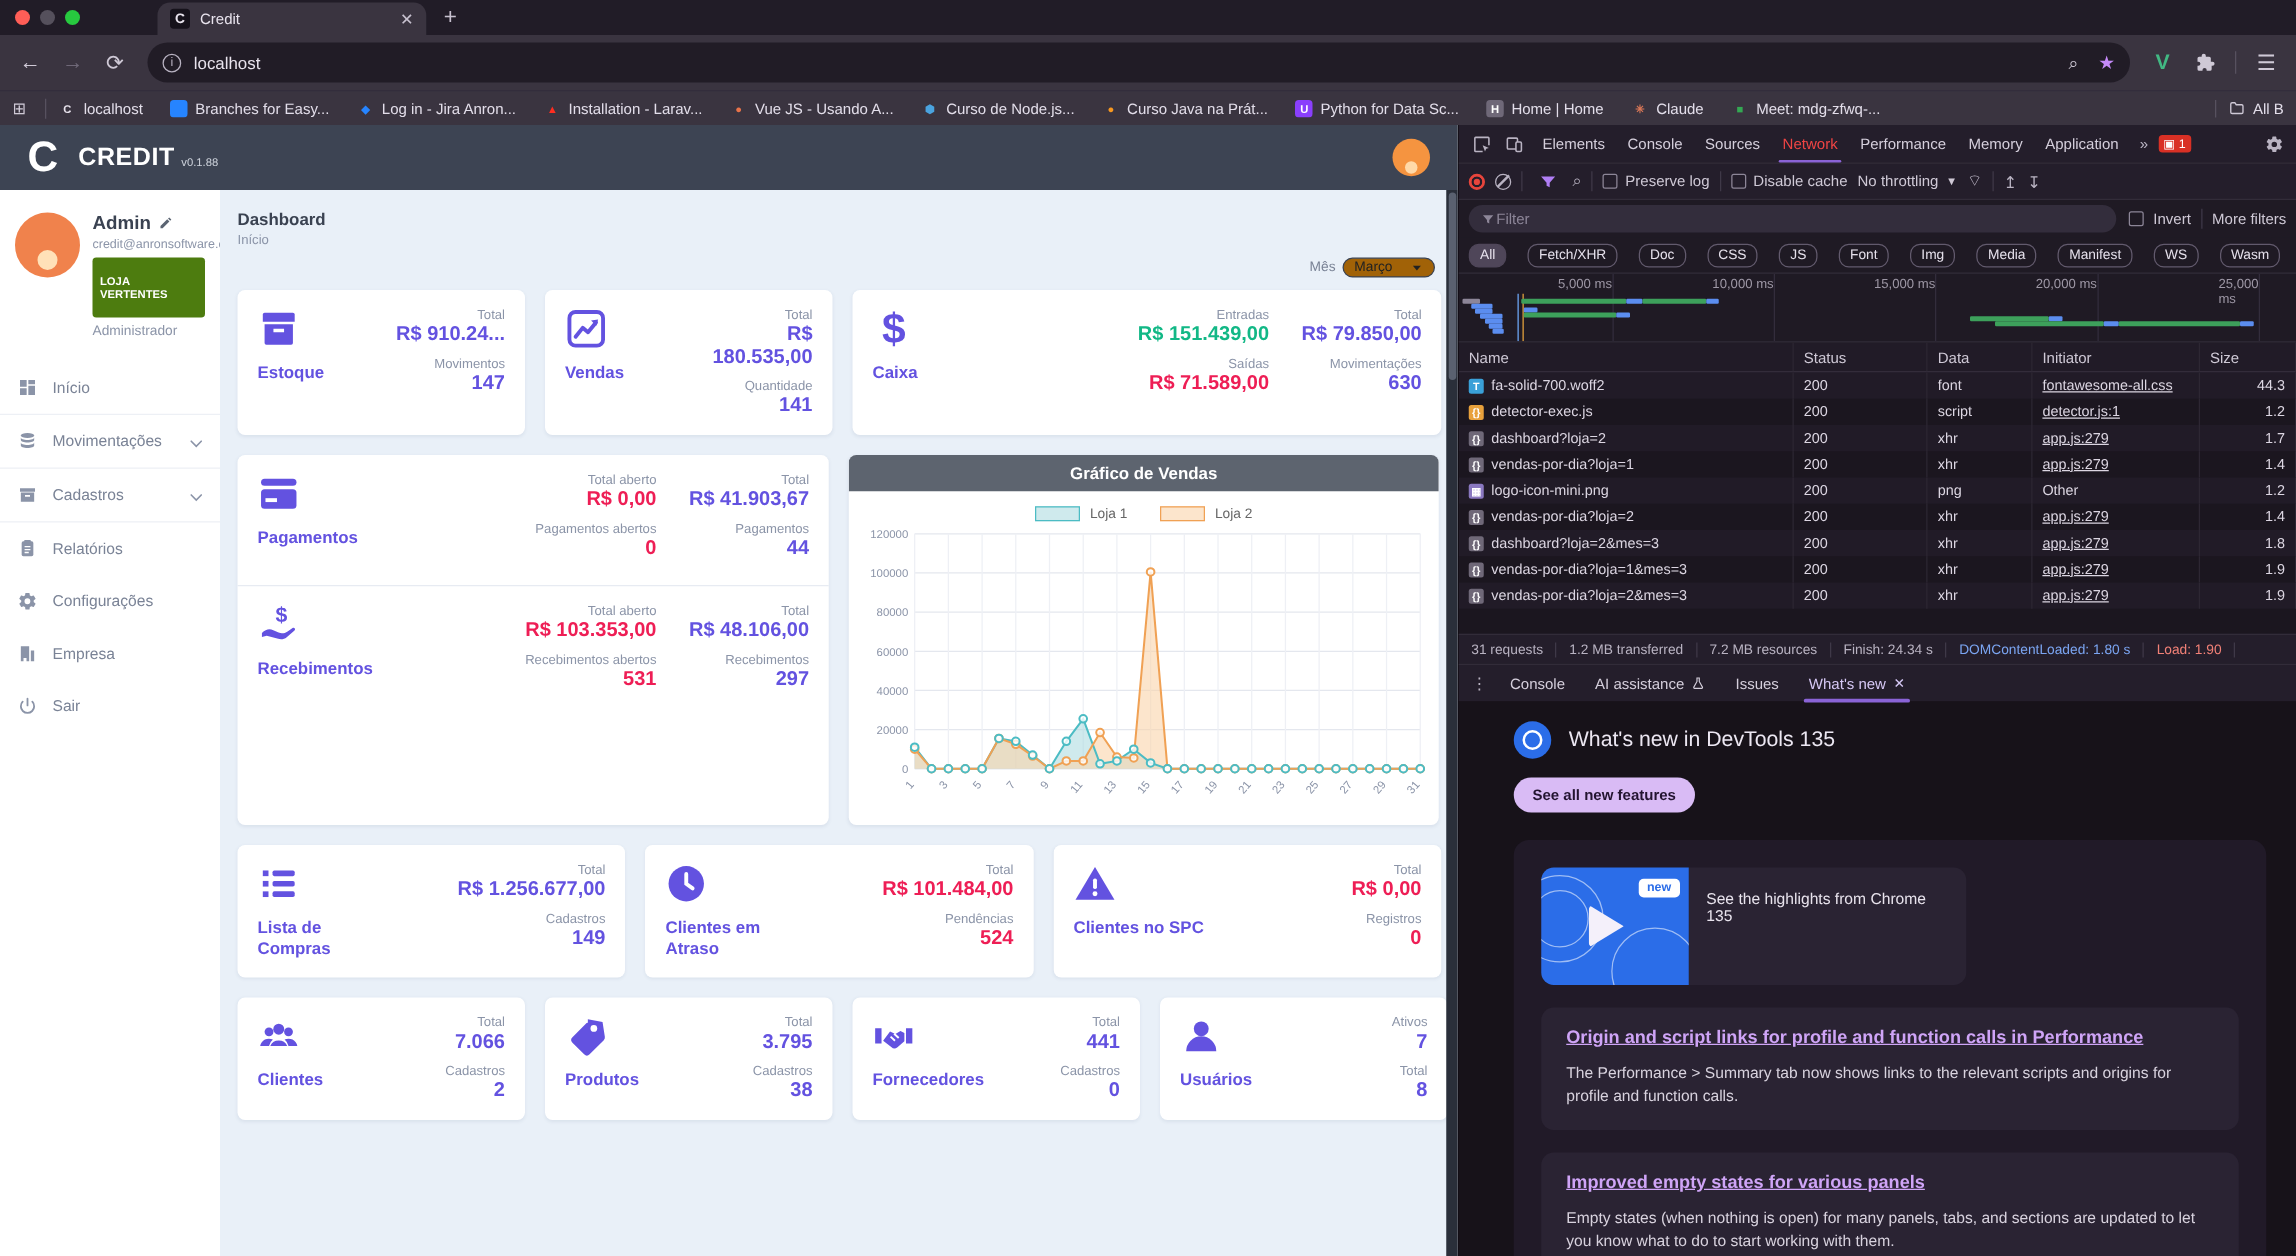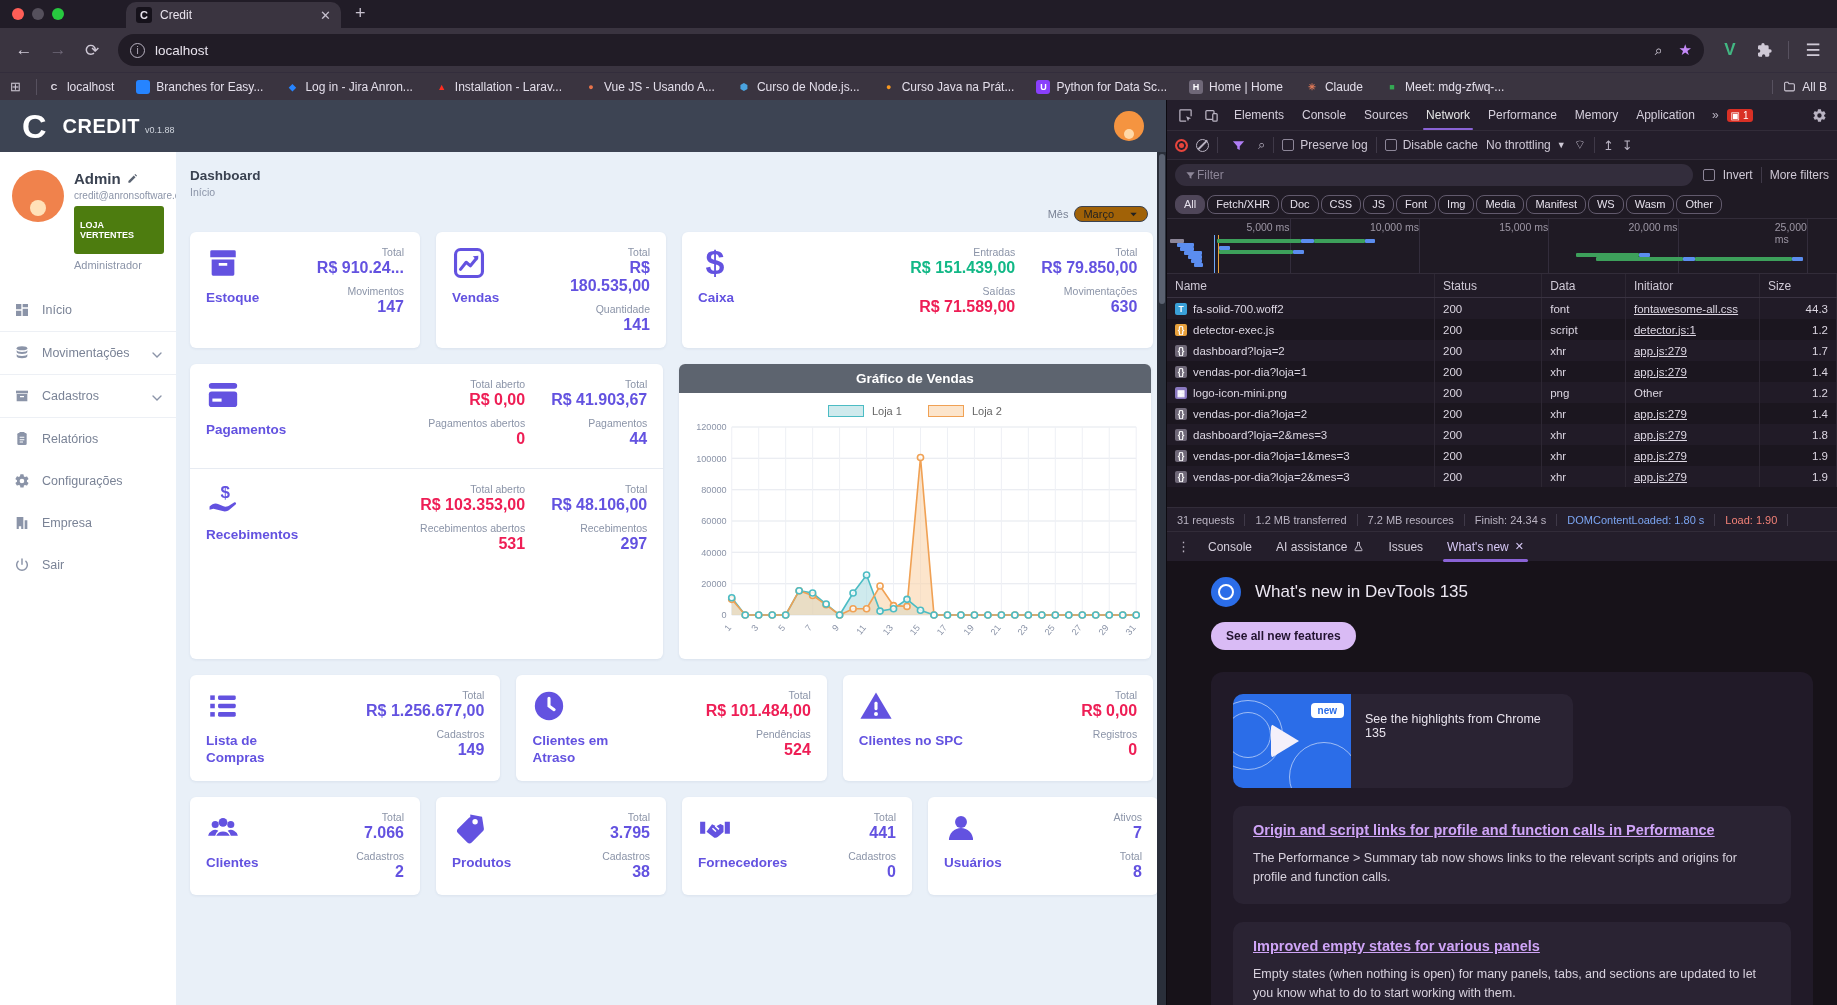--- a/index.html
+++ b/index.html
@@ -111,21 +111,21 @@
   .chart-body { flex:1; padding:2px 6px 6px; }
 
   .page-scrollbar { position:absolute; right:0; top:52px; bottom:0; width:9px; background:#2a2f3a; }
   .page-scrollbar .thumb { position:absolute; top:2px; left:1.5px; width:6px; height:150px; background:#5a6170; border-radius:3px; }
 
   
   .dt-tabbar { height:30px; display:flex; align-items:center; background:#241e2b; padding:0 6px; gap:2px; flex:0 0 30px; }
   .dt-ticon { width:24px; height:22px; display:flex; align-items:center; justify-content:center; color:#b9b3c2; }
   .dt-ticon svg { width:15px; height:15px; }
   .dt-tab { padding:0 9px; height:30px; display:flex; align-items:center; color:#d5cfdc; font-size:12px; position:relative; }
-  .dt-tab.active { color:#e5e5e5; }
+  .dt-tab.active { color:#ef4444; }
   .dt-tab.active::after { content:""; position:absolute; left:6px; right:6px; bottom:0; height:2.5px; background:#8a63d6; border-radius:2px; }
   .dt-more { color:#b9b3c2; font-size:12px; padding:0 6px; }
   .dt-badge { background:#d93025; color:#fff; font-size:10px; border-radius:3px; padding:1px 4px; display:flex; gap:3px; align-items:center;}
   .dt-gear { margin-left:auto; }
 
   .dt-toolbar { height:30px; display:flex; align-items:center; gap:8px; padding:0 8px; background:#241e2b;
     border-top:1px solid #322c39; border-bottom:1px solid #322c39; flex:0 0 30px; }
   .rec { width:13px; height:13px; border-radius:50%; border:2px solid #e8453c; background:#e8453c; box-shadow:inset 0 0 0 2px #241e2b; }
   .clr { width:13px; height:13px; border-radius:50%; border:1.6px solid #b9b3c2; position:relative; }
   .clr::after { content:""; position:absolute; left:-1px; top:4.6px; width:13px; height:1.6px; background:#b9b3c2; transform:rotate(-45deg); }
@@ -134,21 +134,21 @@
   .dt-ck { display:flex; align-items:center; gap:6px; color:#cfc9d6; font-size:12px; }
   .ckbox { width:12px; height:12px; border:1.4px solid #8d8698; border-radius:2px; }
   .dt-throttle { color:#cfc9d6; font-size:12px; display:flex; align-items:center; gap:6px; }
   .dt-icon { color:#b9b3c2; font-size:13px; }
 
   .dt-filterrow { height:30px; display:flex; align-items:center; gap:10px; padding:0 8px; background:#1f1a24; flex:0 0 30px; }
   .filter-input { flex:1; height:22px; background:#332d3c; border-radius:11px; display:flex; align-items:center;
     gap:1px; padding:0 10px; color:#8d8698; font-size:12px; }
   .dt-filterrow .tail { color:#cfc9d6; font-size:12px; white-space:nowrap; display:flex; align-items:center; gap:8px;}
 
-  .dt-chips { height:28px; display:flex; align-items:center; gap:2px; padding:0 8px; background:#1f1a24; flex:0 0 28px; overflow:hidden; }
+  .dt-chips { height:28px; display:flex; align-items:center; gap:17px; padding:0 8px; background:#1f1a24; flex:0 0 28px; overflow:hidden; }
   .chip { border:1px solid #625a6d; color:#e6e1ec; font-size:11px; padding:2.5px 8px; border-radius:8px; white-space:nowrap; }
   .chip.active { background:#4f4659; border-color:#4f4659; }
 
   .dt-timeline { height:56px; position:relative; background:#1f1a24; border-top:1px solid #322c39;
     border-bottom:1px solid #322c39; flex:0 0 56px; overflow:hidden; }
   .tl-tick { position:absolute; top:2px; font-size:10.5px; color:#9d97a5; transform:translateX(-100%); }
   .tl-grid { position:absolute; top:0; bottom:0; width:1px; background:#332d3c; }
   .wf-bar { position:absolute; height:4px; border-radius:1px; }
   .wf-line { position:absolute; top:16px; bottom:0; width:1.5px; }
 

